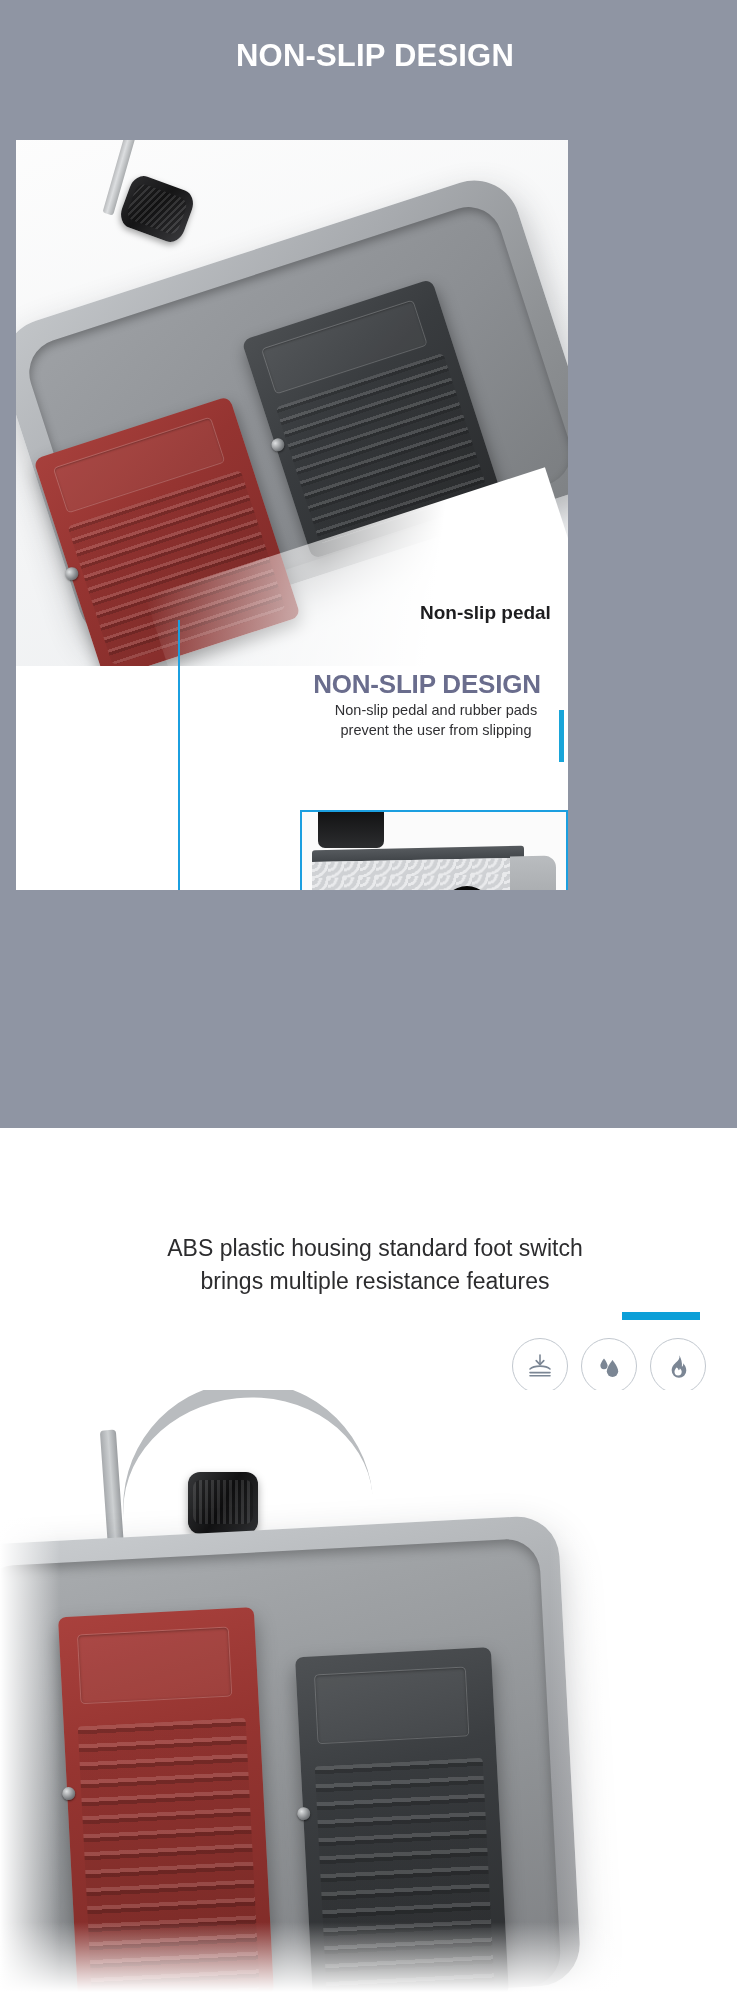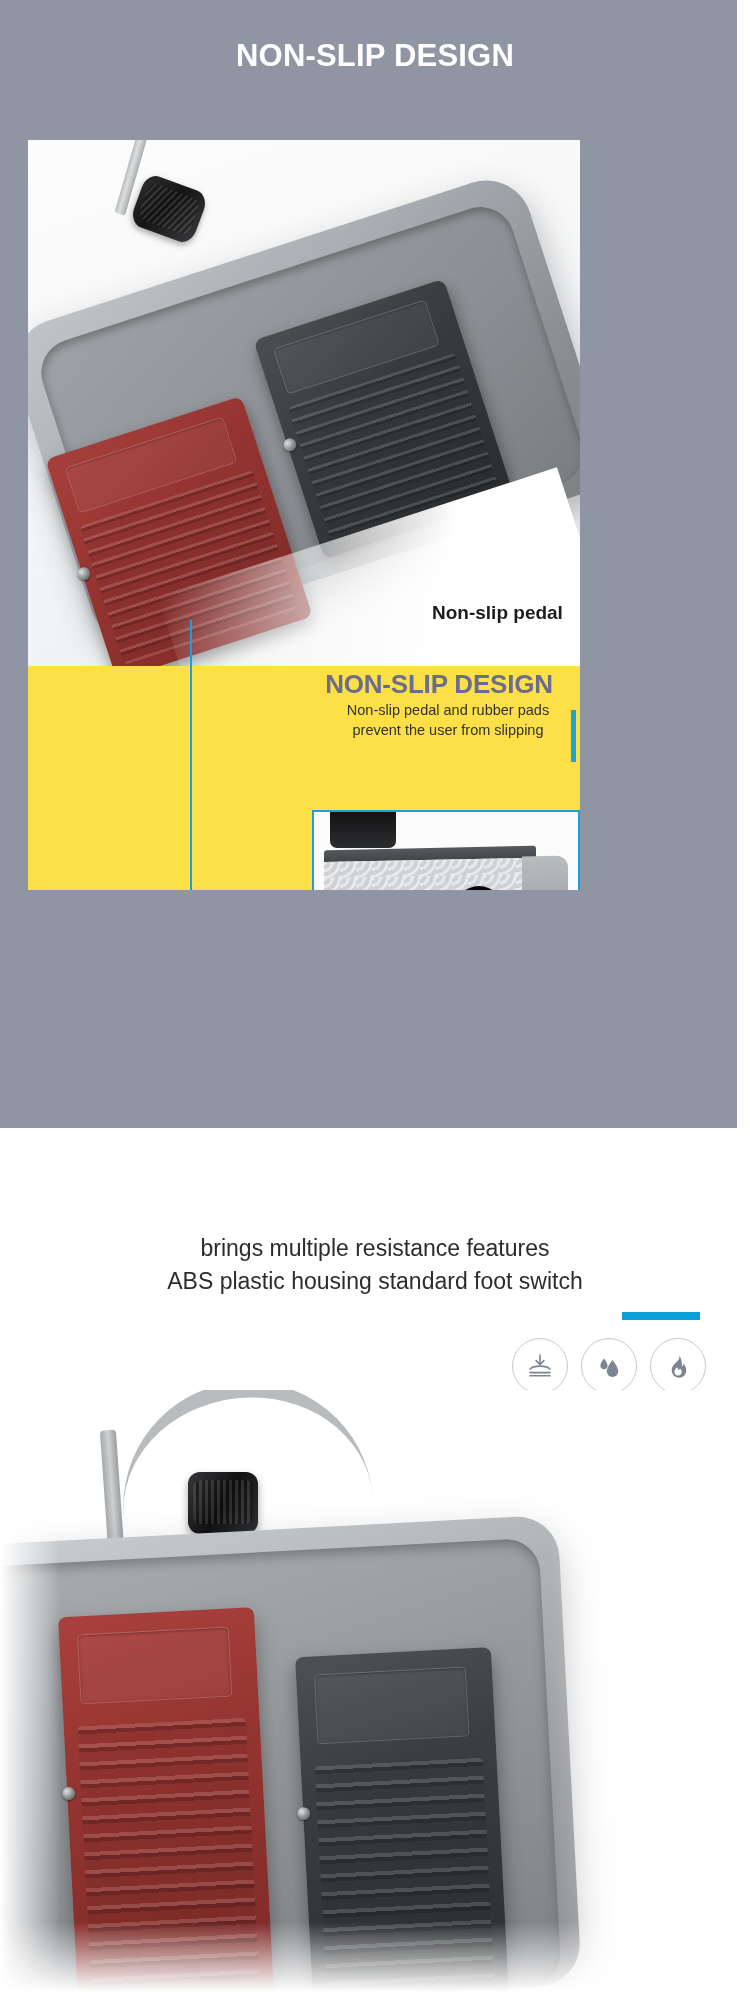--- a/index.html
+++ b/index.html
@@ -34,24 +34,24 @@
     color: #ffffff;
     font-size: 31px;
     font-weight: bold;
     letter-spacing: 0.2px;
     font-family: "Liberation Sans", sans-serif;
   }
 
   
   .card {
     position: absolute;
-    left: 28px; top: 140px;
+    left: 16px; top: 140px;
     width: 552px;
     height: 750px;
-    background: #fde047;
+    background: #ffffff;
     overflow: hidden;
   }
 
   
   .hero {
     position: absolute;
     left: -30px; top: -14px;
     width: 620px; height: 540px;
     overflow: hidden;
   }
@@ -419,22 +419,22 @@
         <div class="inset-face"></div>
         <div class="inset-right"></div>
 
         <div class="inset-black-dot"></div>
       </div>
 
     </div>
   </div>
 
   <div class="sec2-head">
+    <div>ABS plastic housing standard foot switch</div>
     <div>brings multiple resistance features</div>
-    <div>ABS plastic housing standard foot switch</div>
   </div>
 
   <div class="accent-bar"></div>
 
   <div class="icon-row">
 
     <div class="icon-circle">
       <svg width="34" height="34" viewBox="0 0 34 34" aria-hidden="true">
         <g fill="none" stroke="#7b8694" stroke-width="1.6" stroke-linecap="round" stroke-linejoin="round">
           <path d="M17 6 L17 15"></path>

